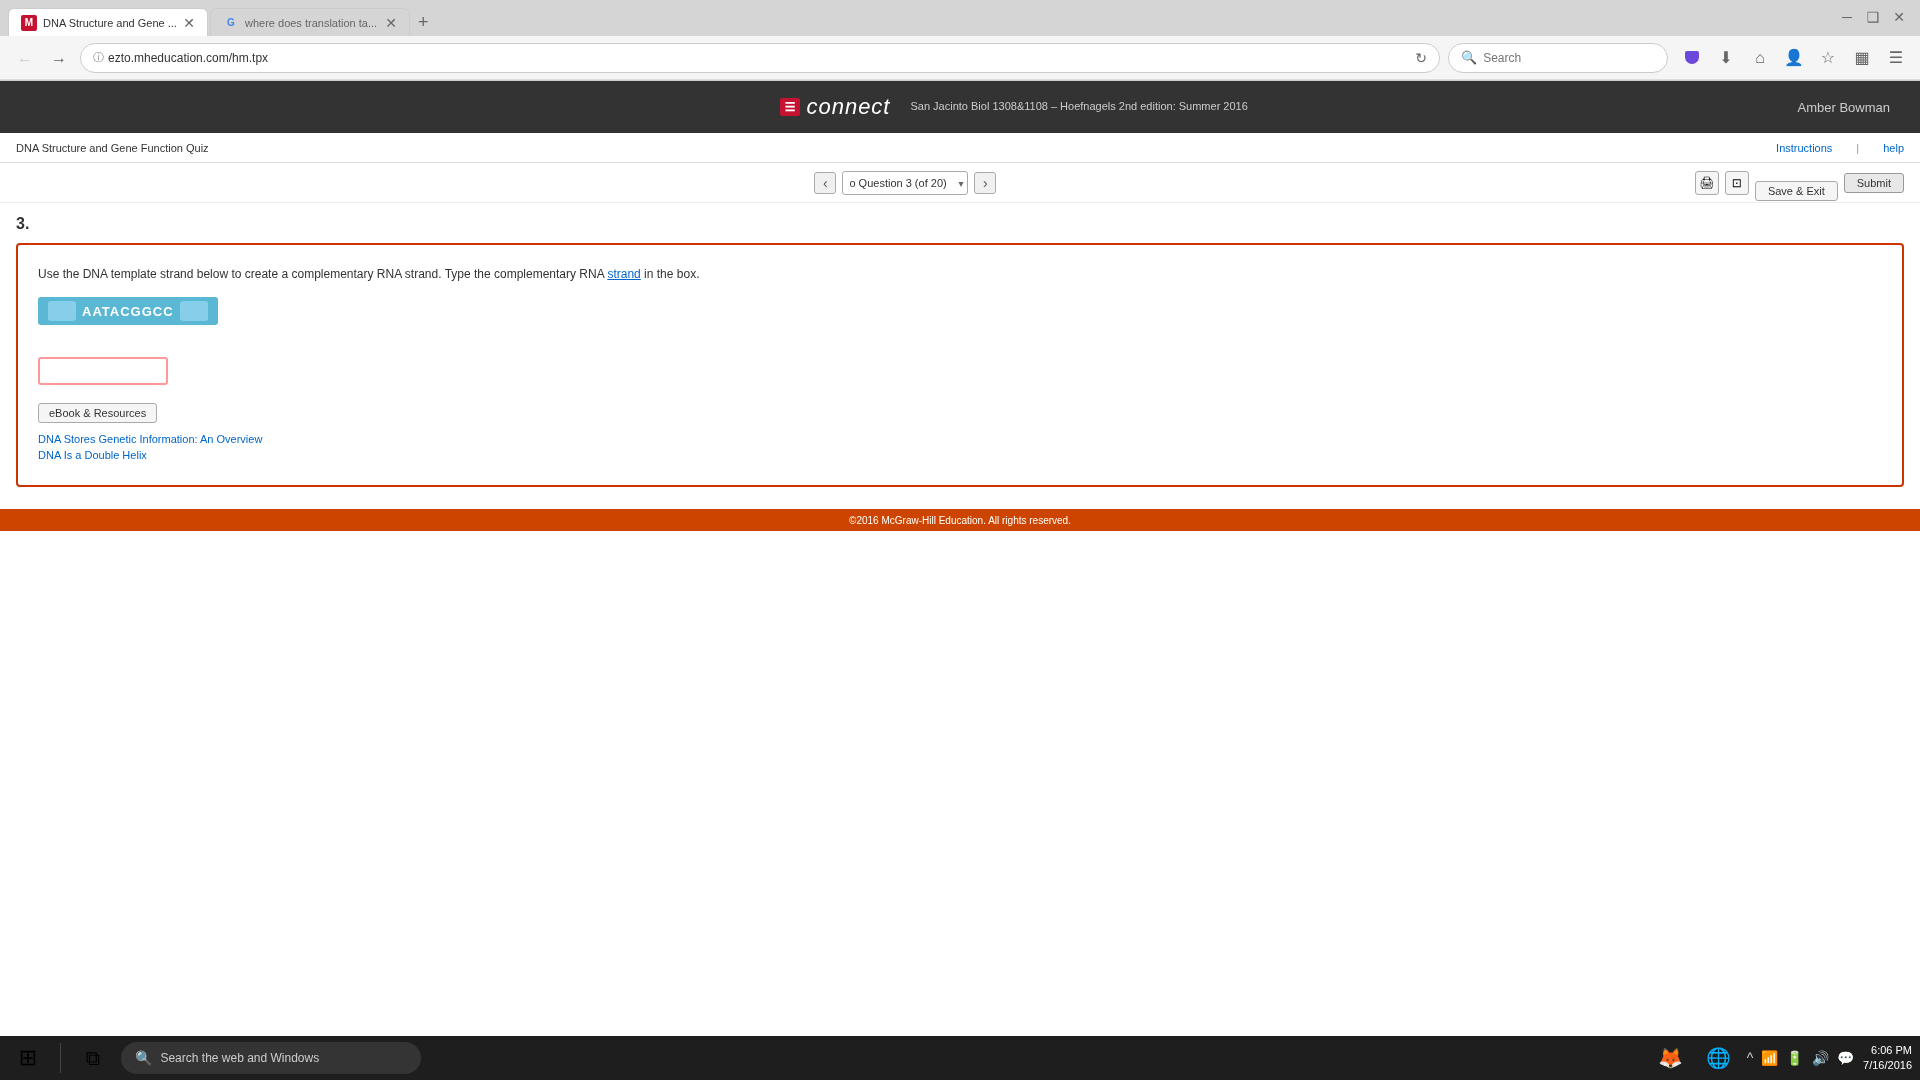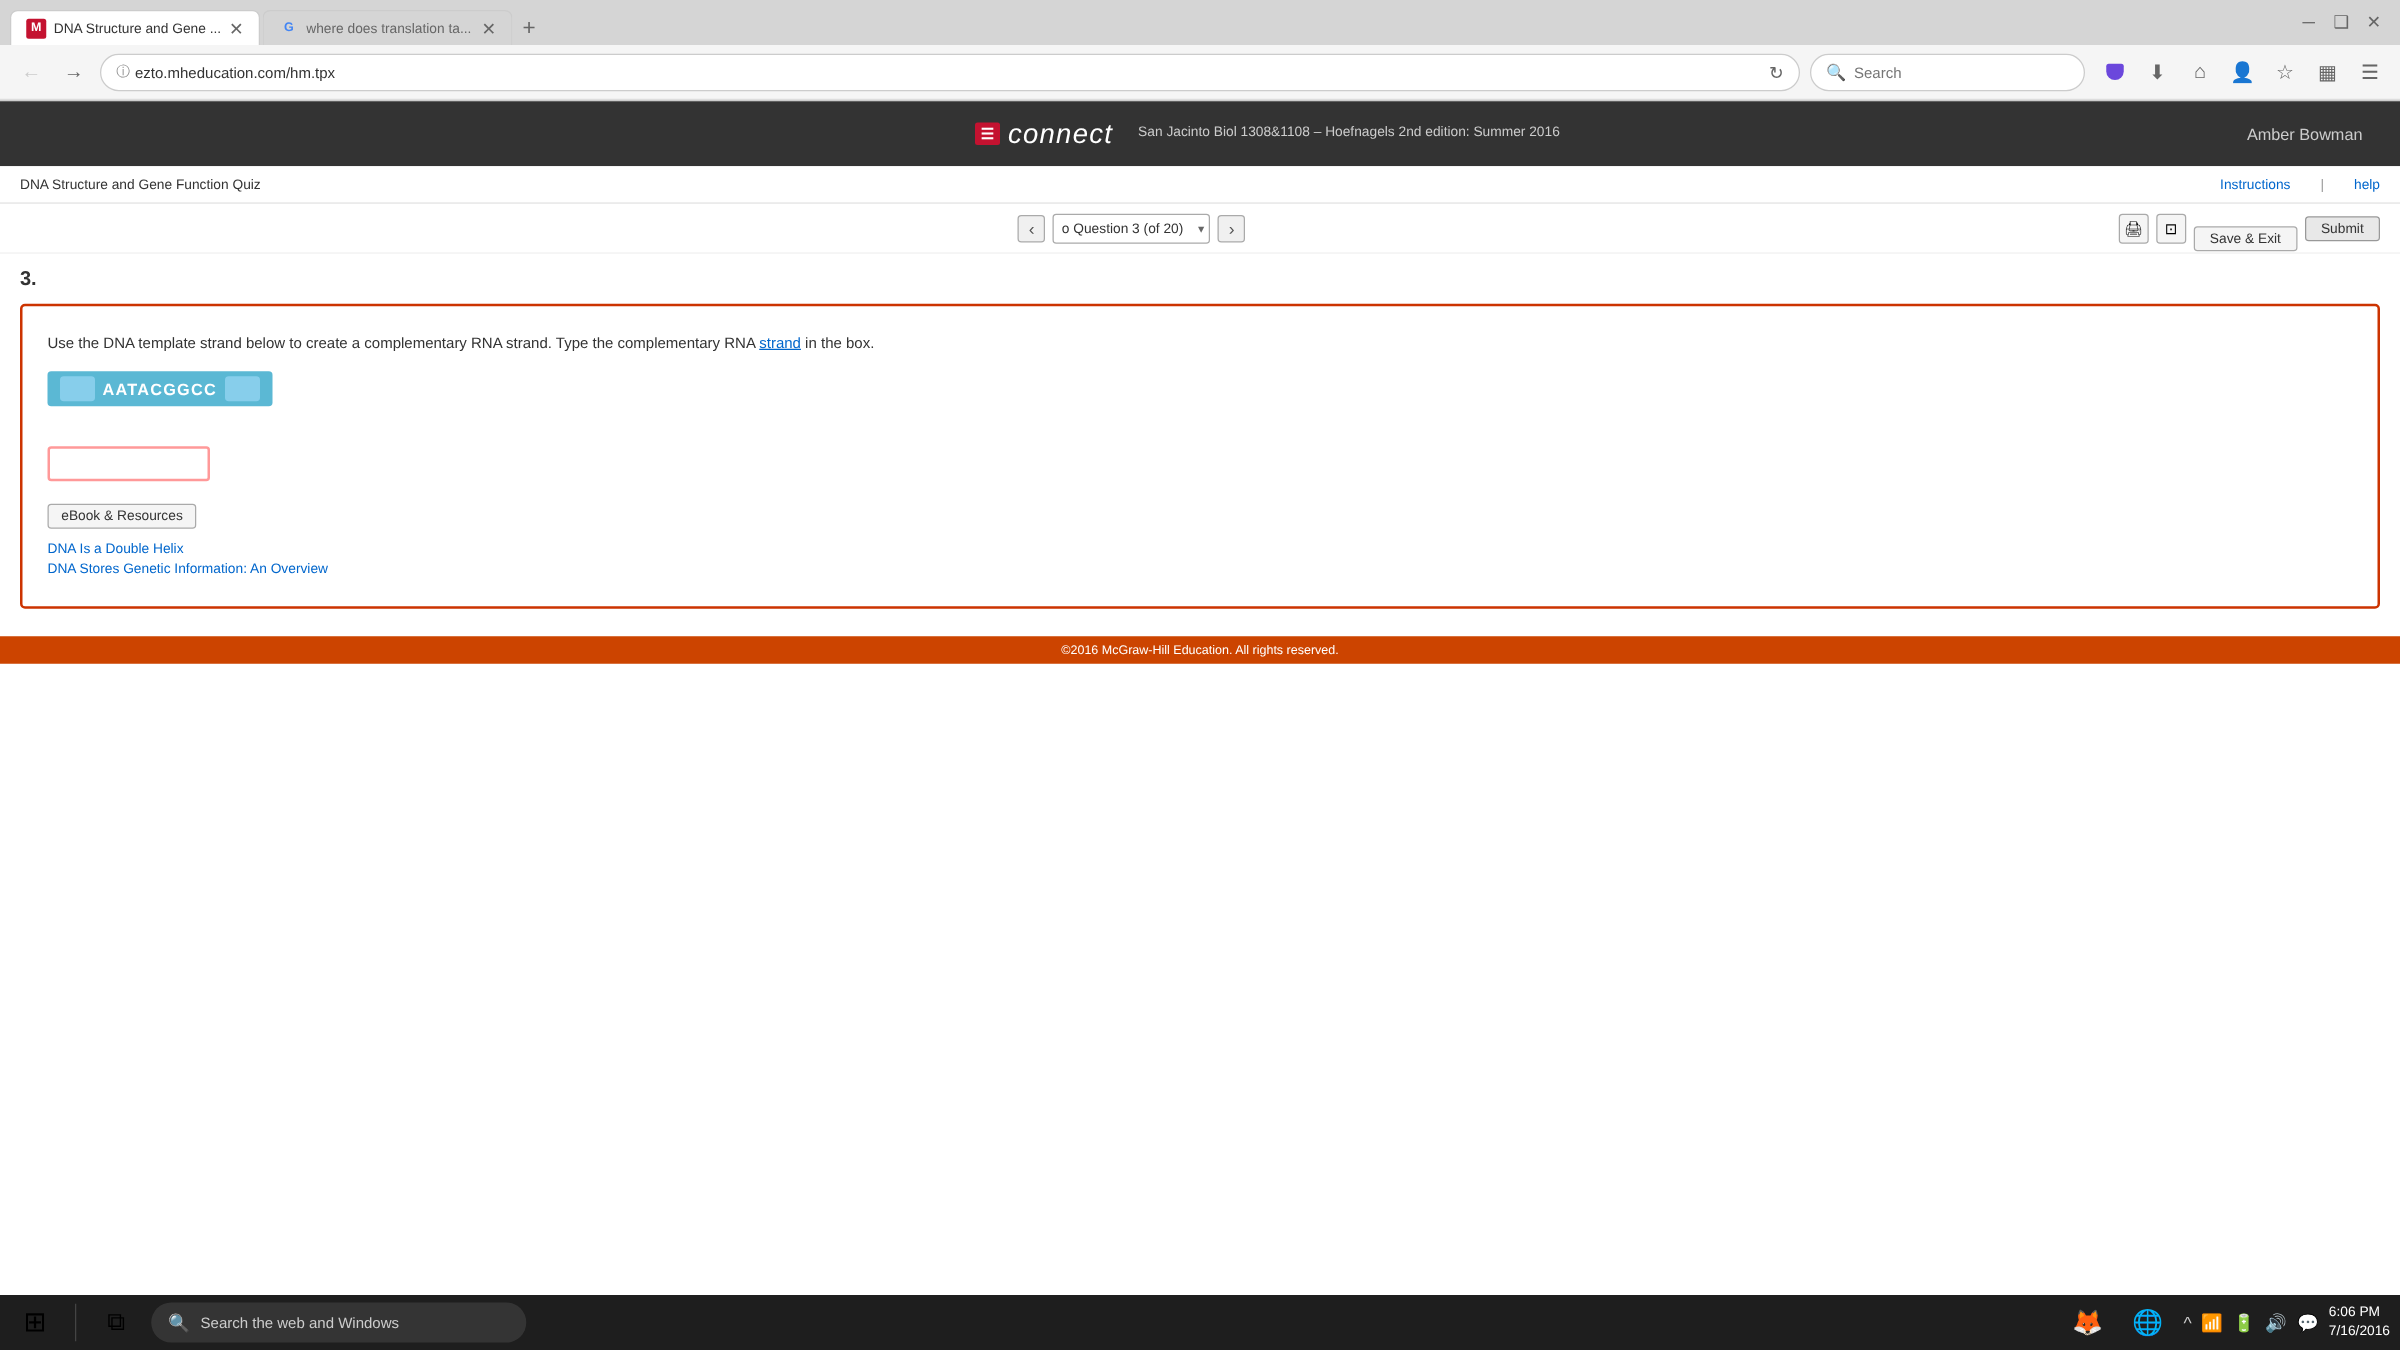--- a/index.html
+++ b/index.html
@@ -83,21 +83,21 @@
     .start-icon { font-size: 22px; }
     .taskbar-sep { width: 1px; height: 30px; background: #444; margin: 0 4px; }
     .taskbar-item { display: flex; align-items: center; justify-content: center; width: 40px; height: 40px; cursor: pointer; border-radius: 4px; }
     .taskbar-icon { font-size: 20px; }
     .taskbar-middle { flex: 1; display: flex; align-items: center; }
     .taskbar-search { display: flex; align-items: center; background: rgba(255,255,255,0.1); border-radius: 20px; padding: 4px 14px; gap: 8px; height: 32px; min-width: 300px; }
     .taskbar-search-icon { color: #ccc; font-size: 14px; }
     .taskbar-search-text { color: #ccc; font-size: 12px; }
     .taskbar-tray { display: flex; align-items: center; gap: 8px; margin-left: auto; }
     .tray-icon { color: #ccc; font-size: 14px; cursor: pointer; }
-    .tray-time { color: #fff; font-size: 11px; text-align: left; line-height: 1.4; }
+    .tray-time { color: #fff; font-size: 11px; text-align: right; line-height: 1.4; }
     .tray-time-line { display: block; }
     .tab-bar-wrapper { position: relative; }
   </style>
 </head>
 <body>
 
 <div class="browser-chrome">
 
   <div class="tab-bar-wrapper">
     <div class="tab-bar">
@@ -210,22 +210,22 @@
       </div>
     </div>
 
     <div>
       <input type="text" class="answer-input" placeholder="" style="">
     </div>
 
     <div class="ebook-section">
       <button class="ebook-btn">eBook &amp; Resources</button>
       <div>
+        <a class="resource-link">DNA Stores Genetic Information: An Overview</a>
         <a class="resource-link">DNA Is a Double Helix</a>
-        <a class="resource-link">DNA Stores Genetic Information: An Overview</a>
       </div>
     </div>
   </div>
 </div>
 
 <div class="site-footer">
   <span>©2016 McGraw-Hill Education. All rights reserved.</span>
 </div>
 
 <div class="taskbar">

